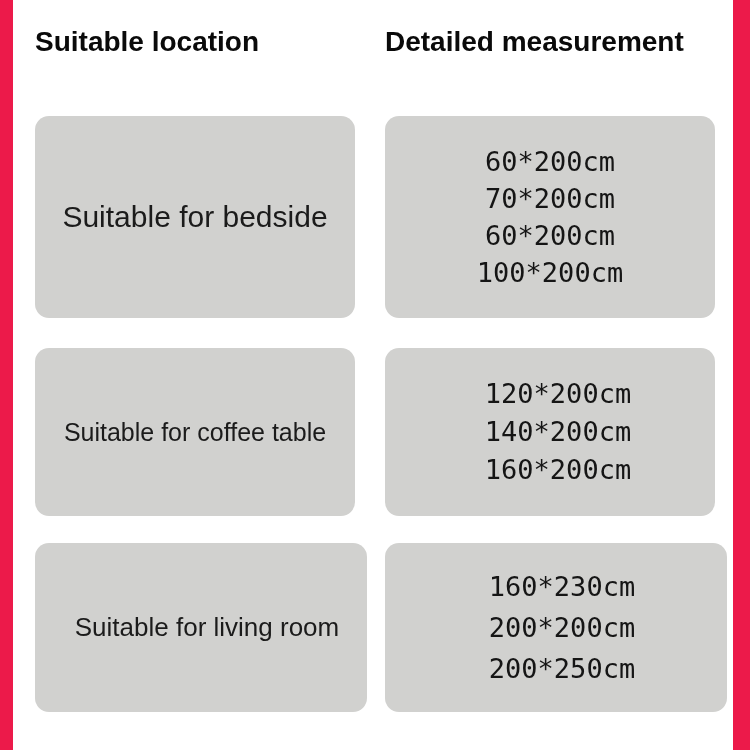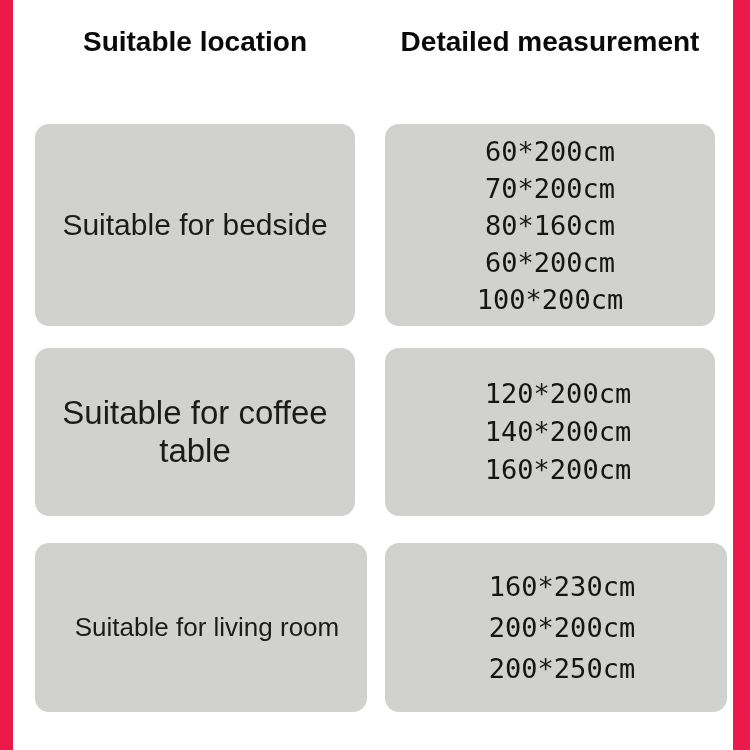--- a/index.html
+++ b/index.html
@@ -10,41 +10,41 @@
     overflow: hidden;
     font-family: "Liberation Sans", sans-serif;
   }
   .red-bar { position: absolute; top: 0; height: 750px; background: #ec1a4a; }
   .red-bar-left  { left: 0;  width: 13px; }
   .red-bar-right { right: 0; width: 17px; }
 
   .col-header {
     position: absolute; top: 26px;
     font-weight: bold; font-size: 28px; color: #0a0a0a;
-    text-align: center; letter-spacing: 0px;
+    letter-spacing: 0px;
   }
   .header-location    { left: 35px;  width: 320px; }
   .header-measurement { left: 385px; width: 330px; }
 
   .card {
     position: absolute;
     background: #d1d1cf;
     border-radius: 14px;
     display: flex; align-items: center; justify-content: center;
     text-align: center;
   }
   .card-left  { left: 35px;  width: 320px; }
   .card-right { left: 385px; width: 330px; }
-  .row1 { top: 124px; height: 202px; }
+  .row1 { top: 116px; height: 202px; }
   .row2 { top: 348px; height: 168px; }
   .row3 { top: 543px; height: 169px; padding-left: 12px; }
 
   .loc-label { color: #1b1b1b; }
   .loc-1 { font-size: 30px; }
-  .loc-2 { font-size: 33px; }
+  .loc-2 { font-size: 25px; }
   .loc-3 { font-size: 26px; }
 
   .measure-list {
     font-family: "DejaVu Sans Mono", monospace;
     font-size: 27px; color: #151515;
   }
   .lh37 .measure-line { line-height: 37px; }
   .lh38 .measure-line { line-height: 38px; margin-left: 16px; }
   .lh41 .measure-line { line-height: 41px; }
 </style>
@@ -58,21 +58,20 @@
 
 <div class="col-header header-measurement">Detailed measurement</div>
 
 <div class="card card-left row1">
   <span class="loc-label loc-1">Suitable for bedside</span>
 </div>
 <div class="card card-right row1 lh37">
   <div class="measure-list">
     <div class="measure-line">60*200cm</div>
     <div class="measure-line">70*200cm</div>
-    <div class="measure-line">80*160cm</div>
     <div class="measure-line">60*200cm</div>
     <div class="measure-line">100*200cm</div>
   </div>
 </div>
 
 <div class="card card-left row2">
   <span class="loc-label loc-2">Suitable for coffee table</span>
 </div>
 <div class="card card-right row2 lh38">
   <div class="measure-list">

